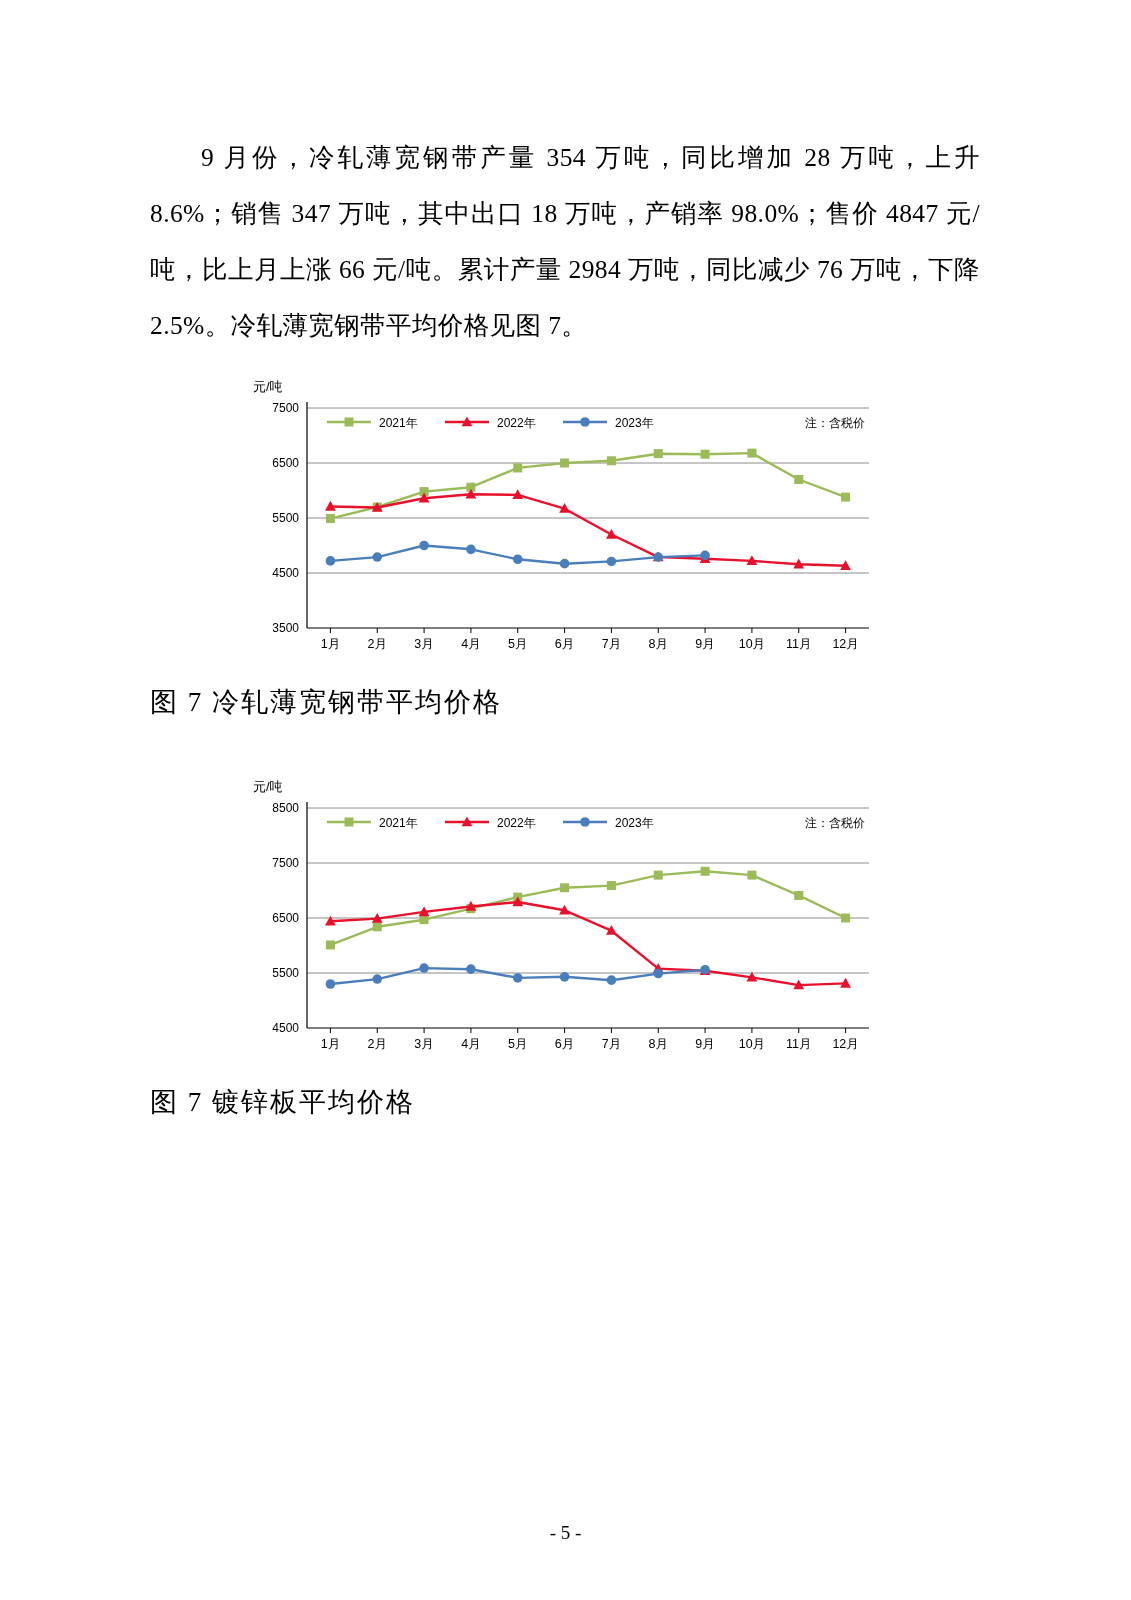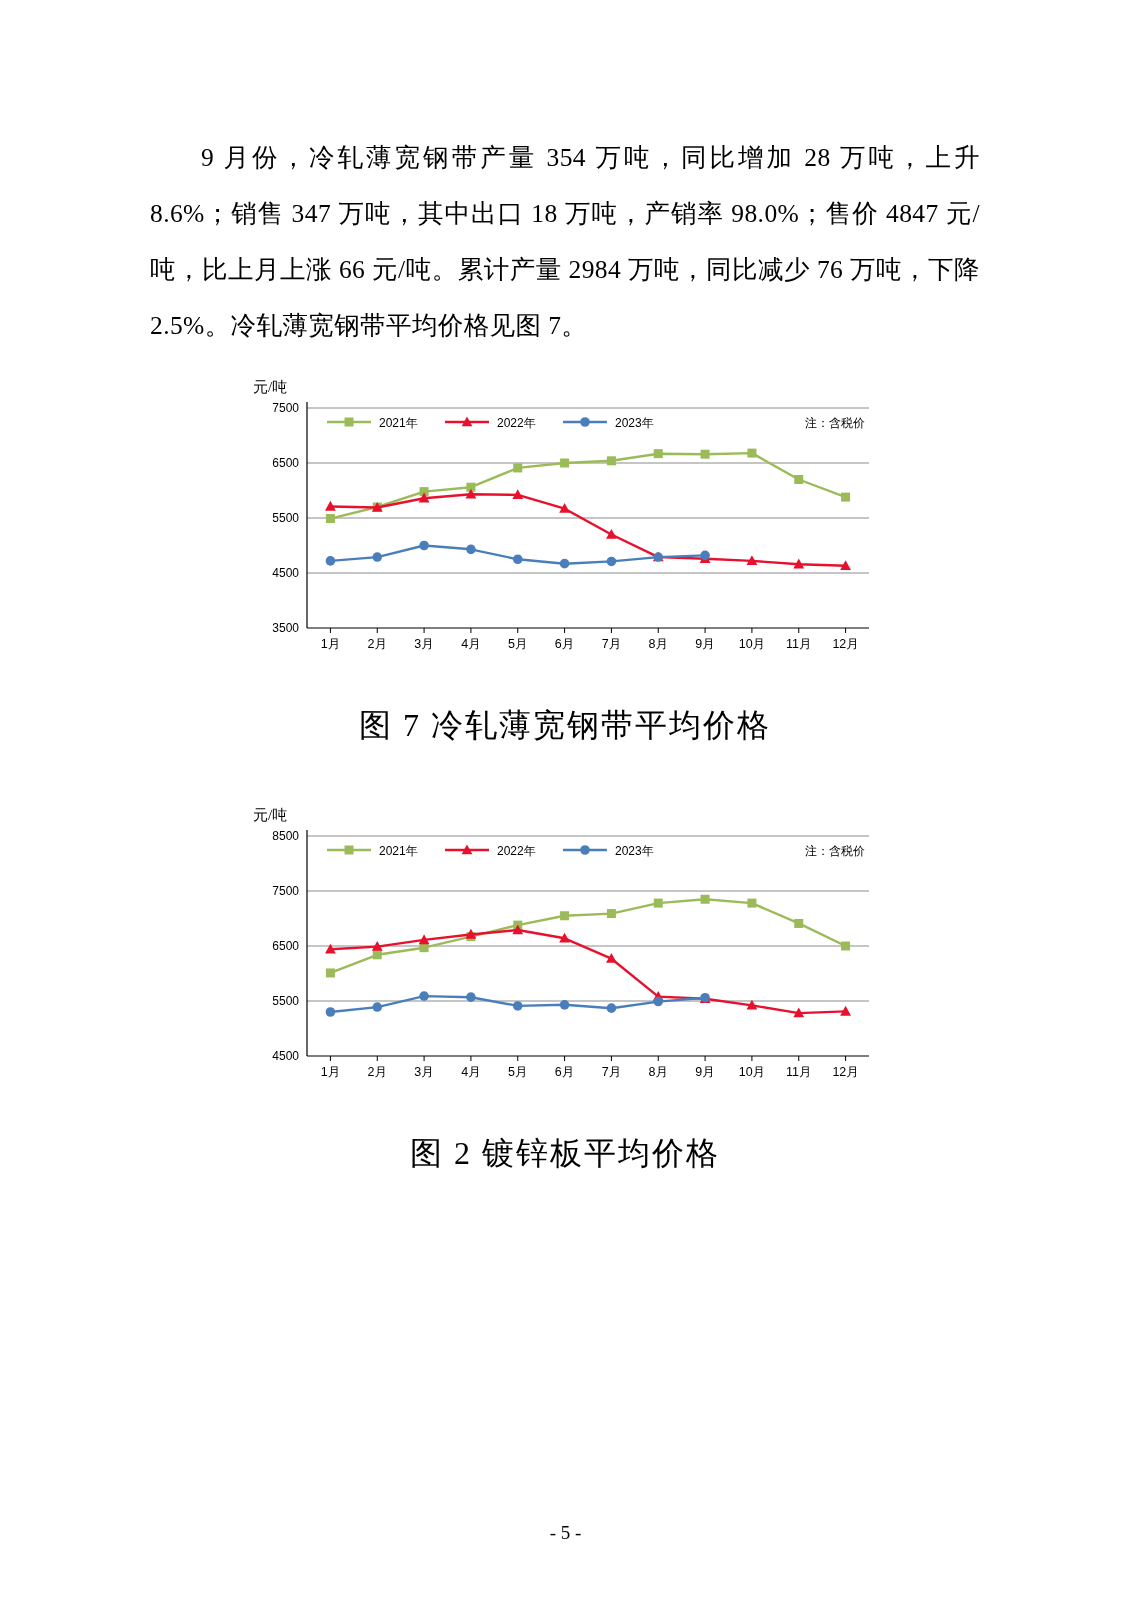--- a/index.html
+++ b/index.html
@@ -38,31 +38,31 @@
   .figure-block {
     margin-top: 26px;
   }
   .chart-wrap {
     position: relative;
     width: 640px;
     height: 300px;
     margin: 0 auto;
   }
   .chart-caption {
-    text-align: center;
-    font-size: 32px;
-    margin-top: 24px;
+    text-align: left;
+    font-size: 27px;
+    margin-top: 4px;
     letter-spacing: 2px;
   }
   .unit-label {
     position: absolute;
     left: 8px;
     top: -2px;
-    font-size: 15px;
-    font-family: Liberation Serif, serif;
+    font-size: 13px;
+    font-family: Liberation Sans, sans-serif;
   }
   .footer {
     position: absolute;
     bottom: 56px;
     left: 0;
     width: 100%;
     text-align: center;
     font-size: 19px;
   }
   .axis-text {
@@ -258,19 +258,19 @@
             <text x="134" y="46.5" class="axis-text">2021年</text>
             <line x1="200" y1="42" x2="244" y2="42" stroke="#e8112d" stroke-width="2.4"></line>
             <polygon points="222,36.4 216.6,46.2 227.4,46.2" fill="#e8112d"></polygon>
             <text x="252" y="46.5" class="axis-text">2022年</text>
             <line x1="318" y1="42" x2="362" y2="42" stroke="#4a7ebb" stroke-width="2.4"></line>
             <circle cx="340" cy="42" r="4.8" fill="#4a7ebb"></circle>
             <text x="370" y="46.5" class="axis-text">2023年</text>
             <text x="620" y="46.5" text-anchor="end" class="axis-text">注：含税价</text>
           </svg>
       </div>
-      <div class="chart-caption">图 2    镀锌板平均价格</div>
+      <div class="chart-caption">图 7    镀锌板平均价格</div>
     </div>
 
   </div>
 
   <div class="footer">- 5 -</div>
 </div>
 
 </body></html>

